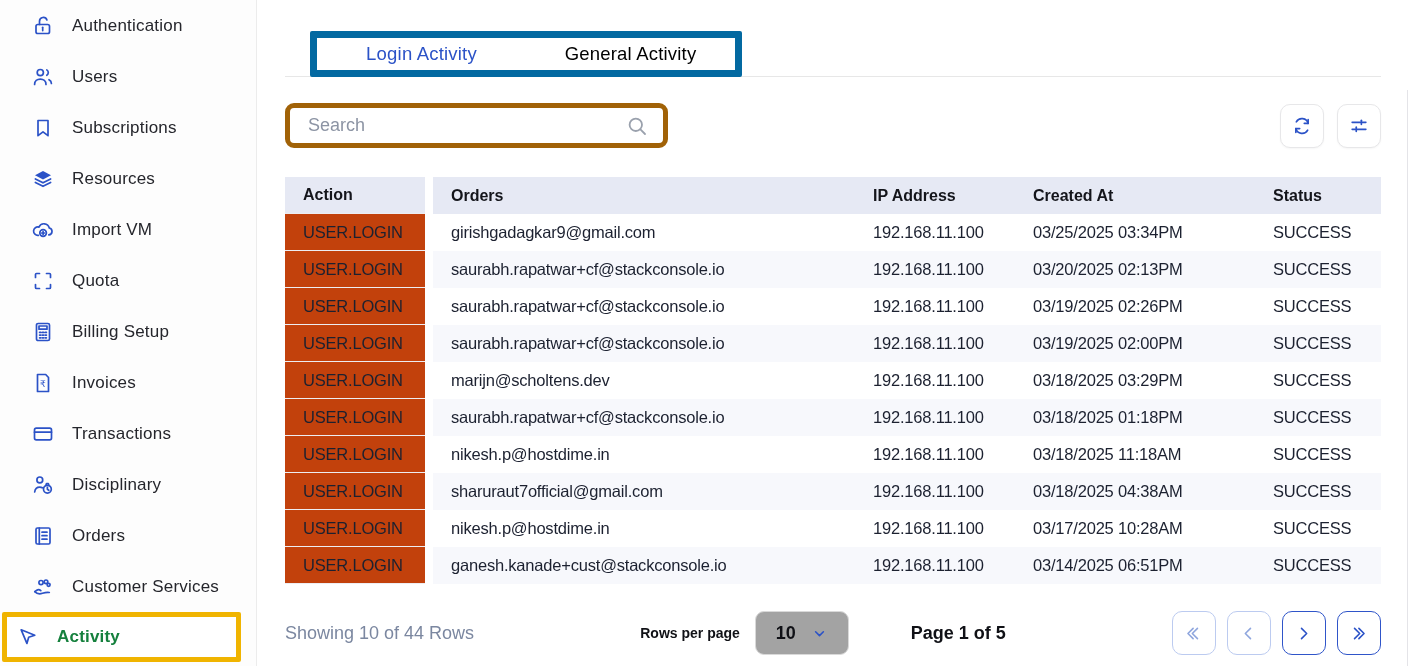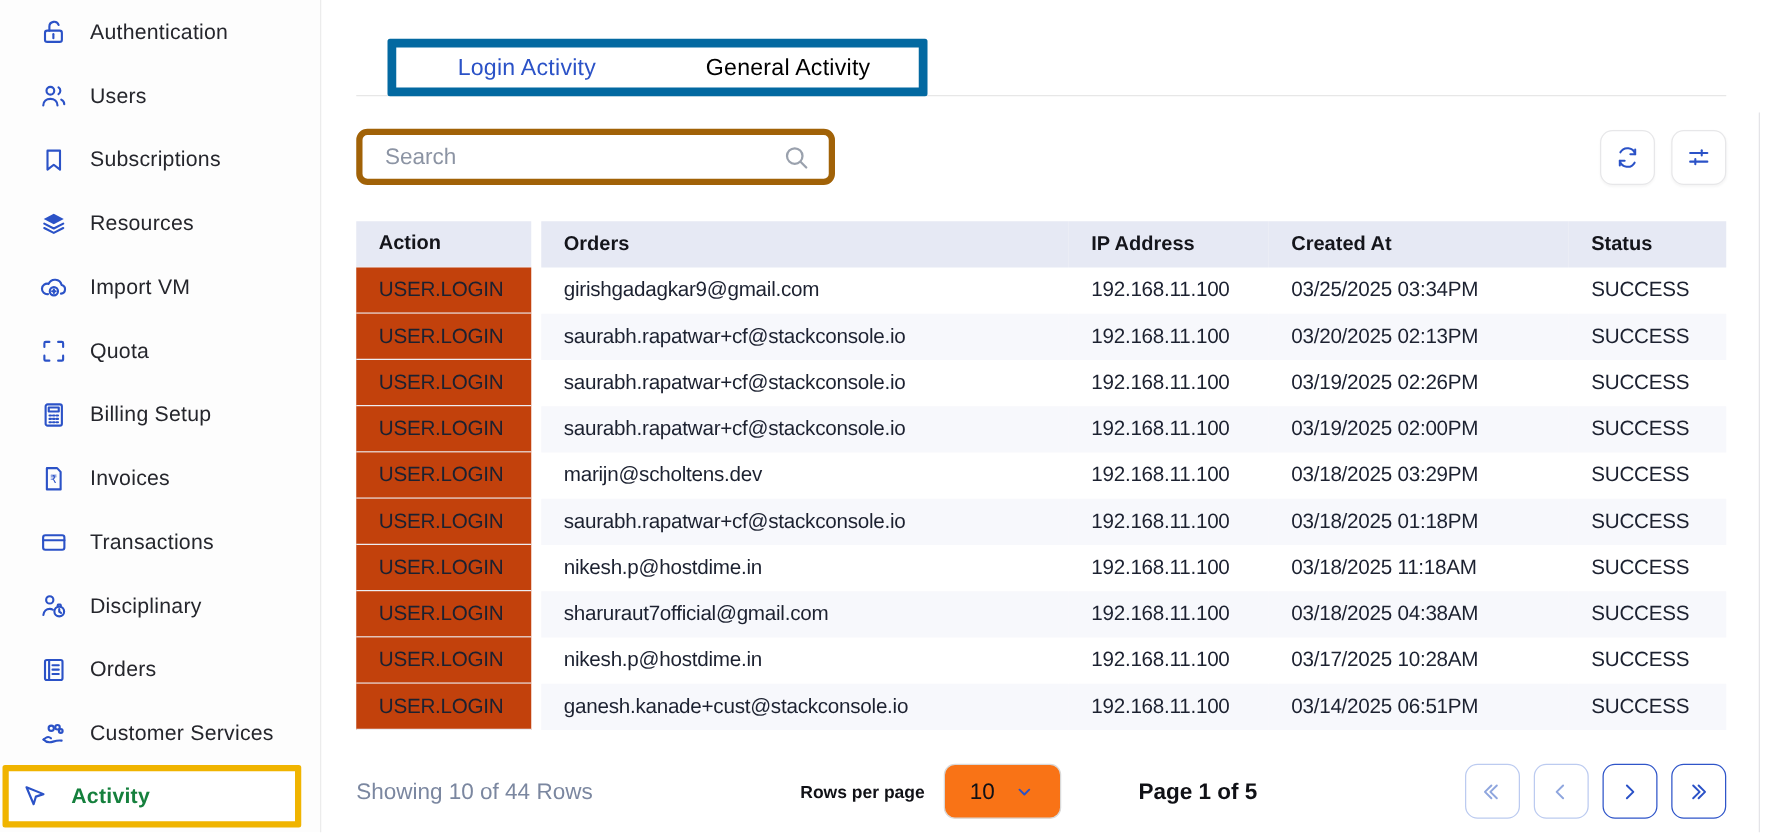--- a/index.html
+++ b/index.html
@@ -56,22 +56,22 @@
   .thead > .gap { background:transparent; }
   .cell-action { background:#c2410c; border-bottom:1px solid #ededf2; }
   .trow.alt .cell-data { background:#f7f8fc; }
 
   
   .footer { margin-top:27px; display:flex; align-items:center; }
   .showing { color:#7b87a0; font-size:18px; }
   .rpp-group { margin-left:auto; display:flex; align-items:center; gap:15px; }
   .rpp-label { font-weight:700; font-size:14px; color:#101116; }
   .select-box { width:94px; height:44px; border:1px solid #d9d9d9; border-radius:9px;
-                background:#f97316; display:flex; align-items:center; justify-content:center;
-                gap:15px; font-size:18px; color:#101116; cursor:pointer; }
+                background:#a3a3a3; display:flex; align-items:center; justify-content:center;
+                gap:15px; font-size:18px; color:#101116; cursor:pointer;font-weight:bold; }
   .select-box .cicon { color:#2b52c7; display:flex; }
   .page-text { margin-left:62px; font-weight:700; font-size:18px; color:#101116; }
   .pager { margin-left:auto; display:flex; gap:11px; }
   .page-btn { width:44px; height:44px; border-radius:10px; background:#fff; display:flex;
               align-items:center; justify-content:center; cursor:pointer; }
   .page-btn.disabled { border:1px solid #bccbf0; color:#8fa6de; }
   .page-btn.enabled  { border:1.5px solid #2f55c9; color:#2b52c7; }
 
   .scroll-track { position:absolute; top:90px; right:6px; bottom:0; width:1px;
                   background:#e4e4e8; }

